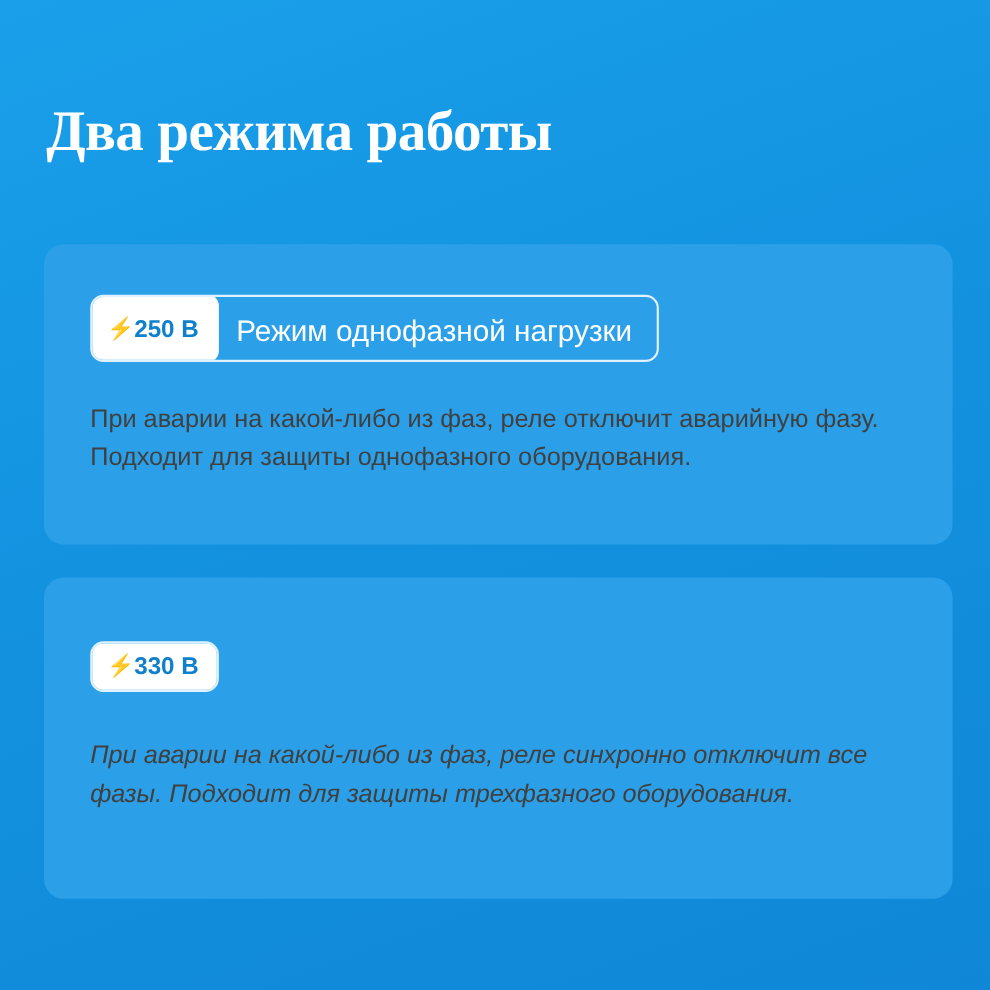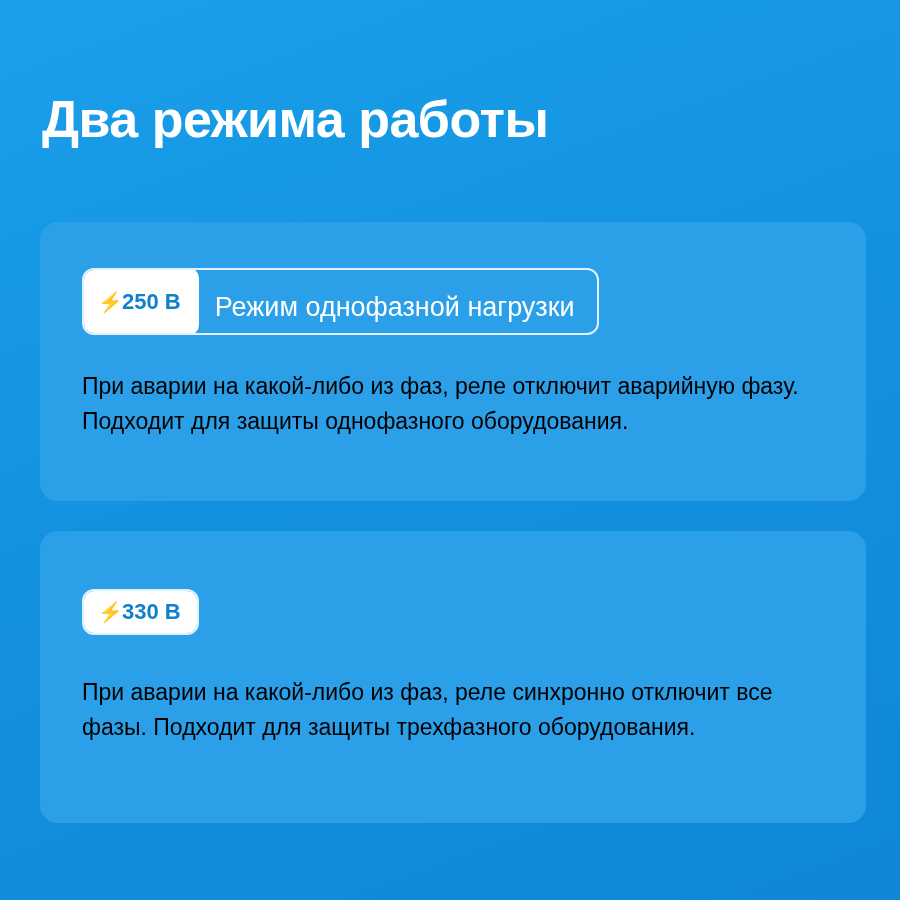--- a/index.html
+++ b/index.html
@@ -24,20 +24,21 @@
   }
   .page-title {
     position: absolute;
     left: 42px;
     top: 56px;
     font-size: 52px;
     line-height: 1.1;
     font-weight: bold;
     color: #ffffff;
     letter-spacing: -0.5px;
+    font-family: Liberation Serif, serif;
   }
   .cards {
     position: absolute;
     left: 40px;
     top: 222px;
     width: 826px;
   }
   .card {
     background: #2ba0e8;
     border-radius: 18px;
@@ -80,32 +81,33 @@
     color: #f5a623;
     font-size: 20px;
     text-align: center;
   }
   .pill-label {
     display: flex;
     align-items: center;
     color: #ffffff;
     font-size: 27px;
     font-weight: 500;
-    padding: 22px 22px 10px 18px;
+    padding: 16px 22px 10px 18px;
     white-space: nowrap;
   }
   .card-body {
     margin-top: 34px;
-    color: #000000;
+    color: #404040;
     font-size: 23px;
     line-height: 1.5;
     max-width: 720px;
   }
   .card.second .card-body {
     margin-top: 40px;
+    font-style: italic;
   }
 </style>
 </head>
 <body>
 
 <div class="slide">
 
   <h1 class="page-title">Два режима работы</h1>
 
   <div class="cards">

